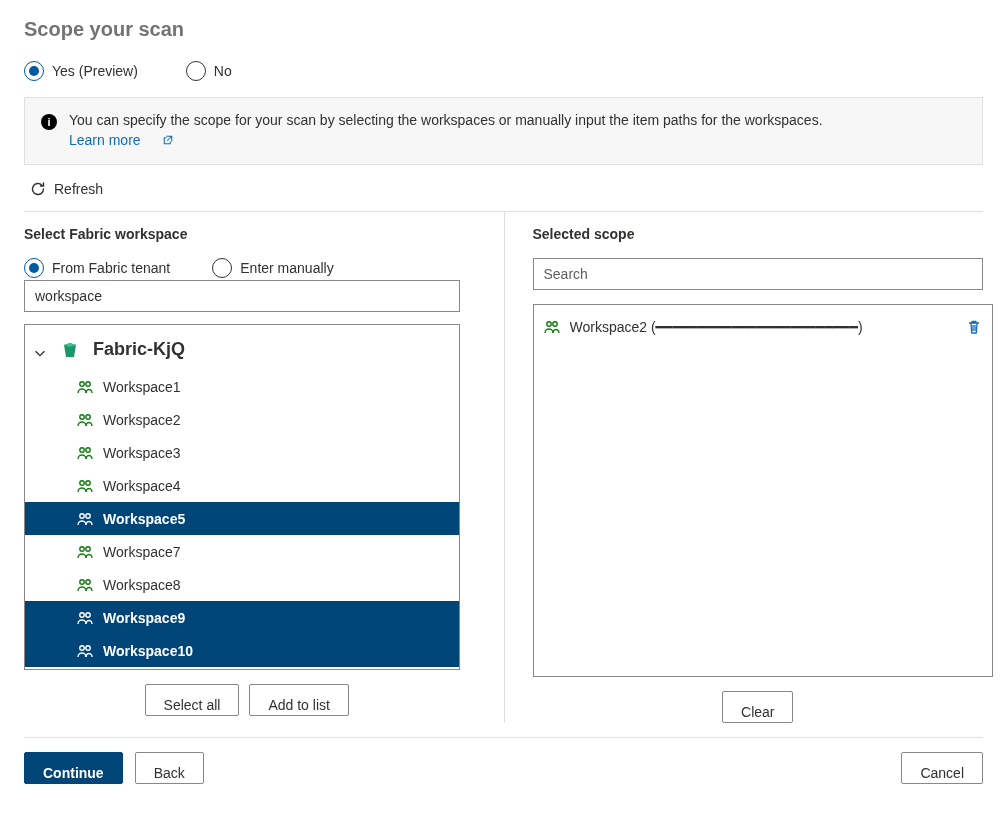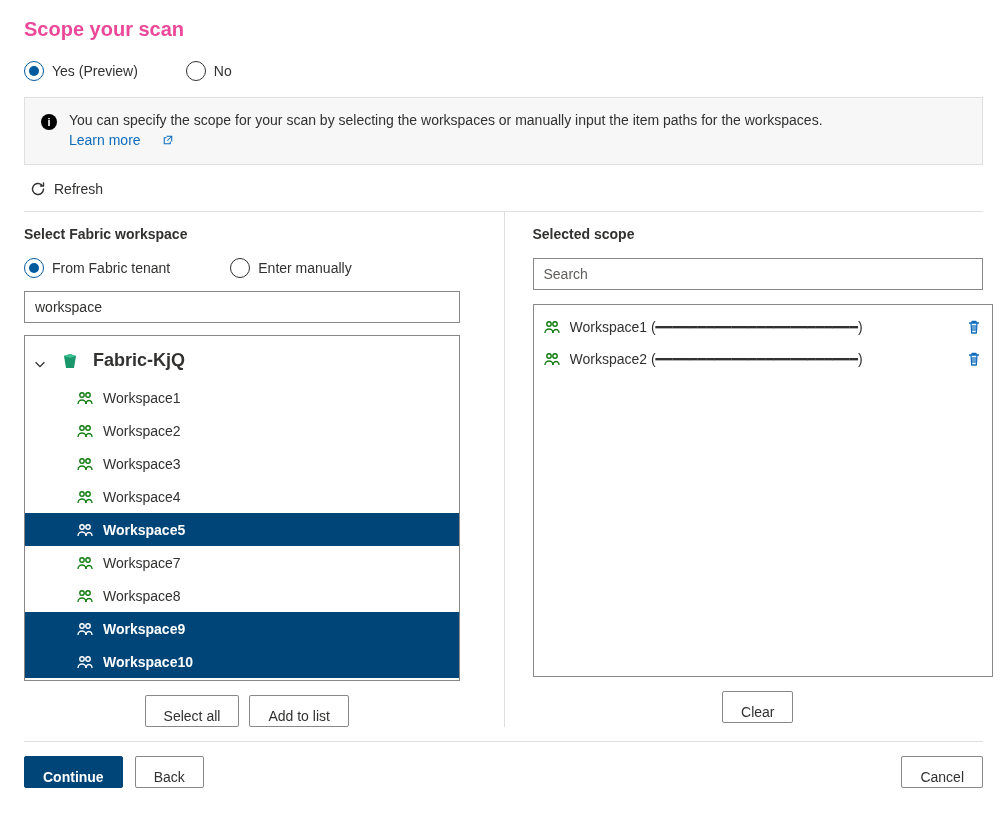--- a/index.html
+++ b/index.html
@@ -8,25 +8,25 @@
     font-family: "Segoe UI", -apple-system, BlinkMacSystemFont, sans-serif;
     font-size: 14px;
     color: #323130;
     background: #fff;
     padding: 18px 20px 0 24px;
   }
   h2.page-title {
     font-size: 20px;
     font-weight: 600;
     margin: 0 0 20px 0;
-    color: #ec4899;
+    color: #737373;
   }
   
   .radio-row { display:flex; gap: 48px; align-items:center; margin-bottom:16px; }
-  .radio-row.inner { gap: 60px; margin-bottom:13px; }
+  .radio-row.inner { gap: 42px; margin-bottom:2px; }
   .radio {
     display:flex; align-items:center; gap:8px; cursor:pointer; user-select:none;
   }
   .radio .circle {
     width:20px; height:20px; border-radius:50%; border:1px solid #323130;
     display:flex; align-items:center; justify-content:center;
   }
   .radio.checked .circle { border-color:#005a9e; }
   .radio.checked .circle::after {
     content:""; width:10px; height:10px; border-radius:50%; background:#005a9e;
@@ -249,29 +249,20 @@
 
   <div class="col-right">
     <div class="section-title">Selected scope</div>
     <input class="text-input right-input" placeholder="Search" style="">
     <div class="sel-list">
       <div id="sel-items">
           <div class="sel-item">
             <svg class="grp-icn" viewBox="0 0 16 14">
               <use href="#grp-icon"></use>
             </svg>
-            <span class="txt">Workspace1 (━━━━━━━━━━━━━━━━━━━━━━━━)</span>
-            <svg class="del" viewBox="0 0 16 16">
-              <use href="#trash-icon"></use>
-            </svg>
-          </div>
-          <div class="sel-item">
-            <svg class="grp-icn" viewBox="0 0 16 14">
-              <use href="#grp-icon"></use>
-            </svg>
             <span class="txt">Workspace2 (━━━━━━━━━━━━━━━━━━━━━━━━)</span>
             <svg class="del" viewBox="0 0 16 16">
               <use href="#trash-icon"></use>
             </svg>
           </div>
         </div>
     </div>
     <div class="btn-row">
       <button class="btn">Clear</button>
     </div>

